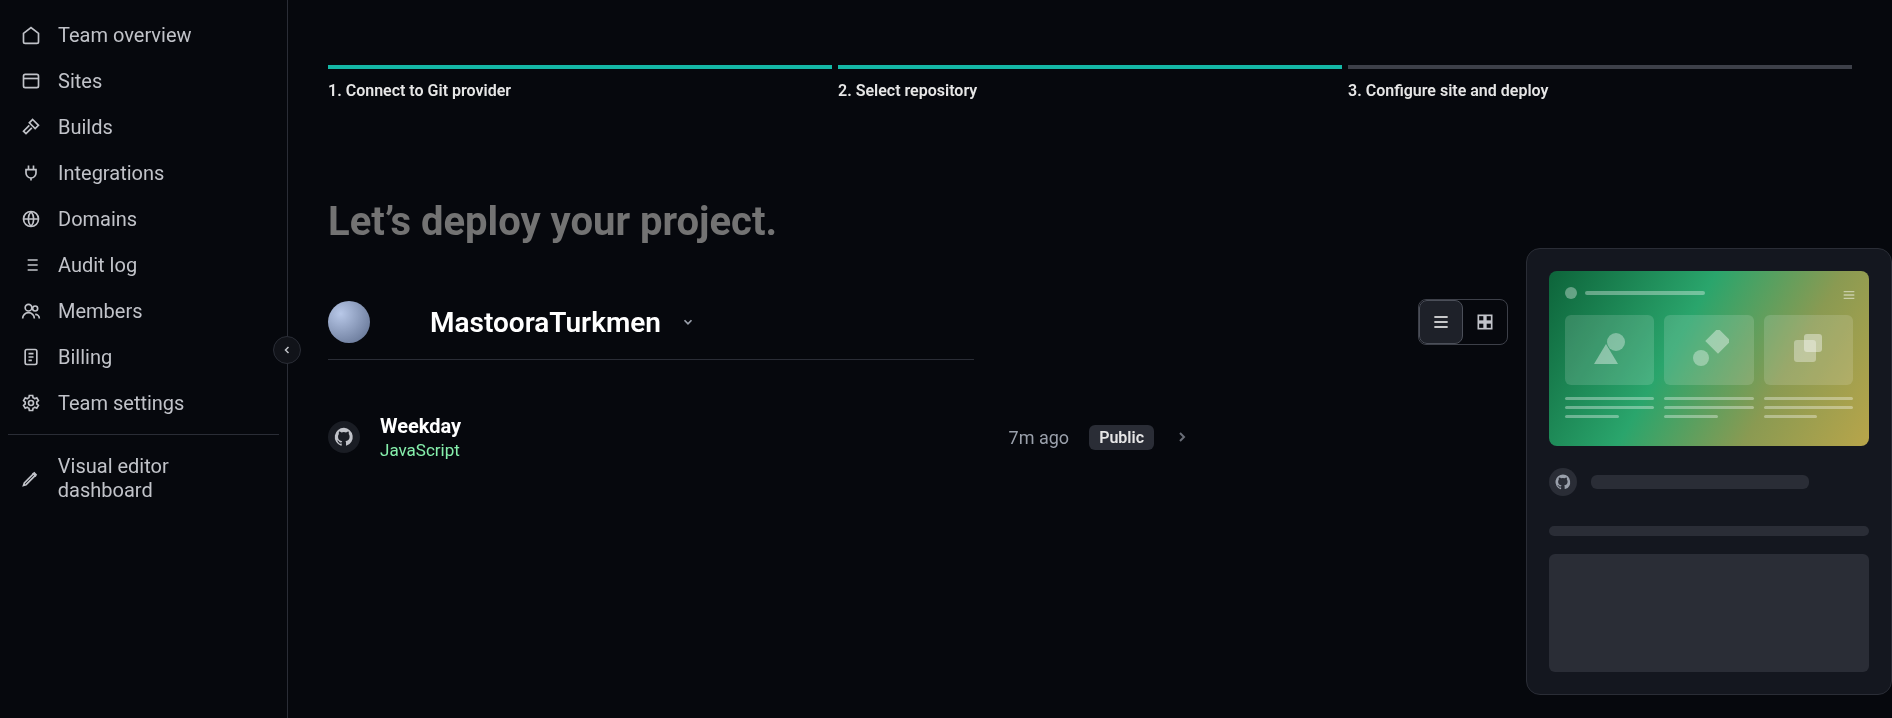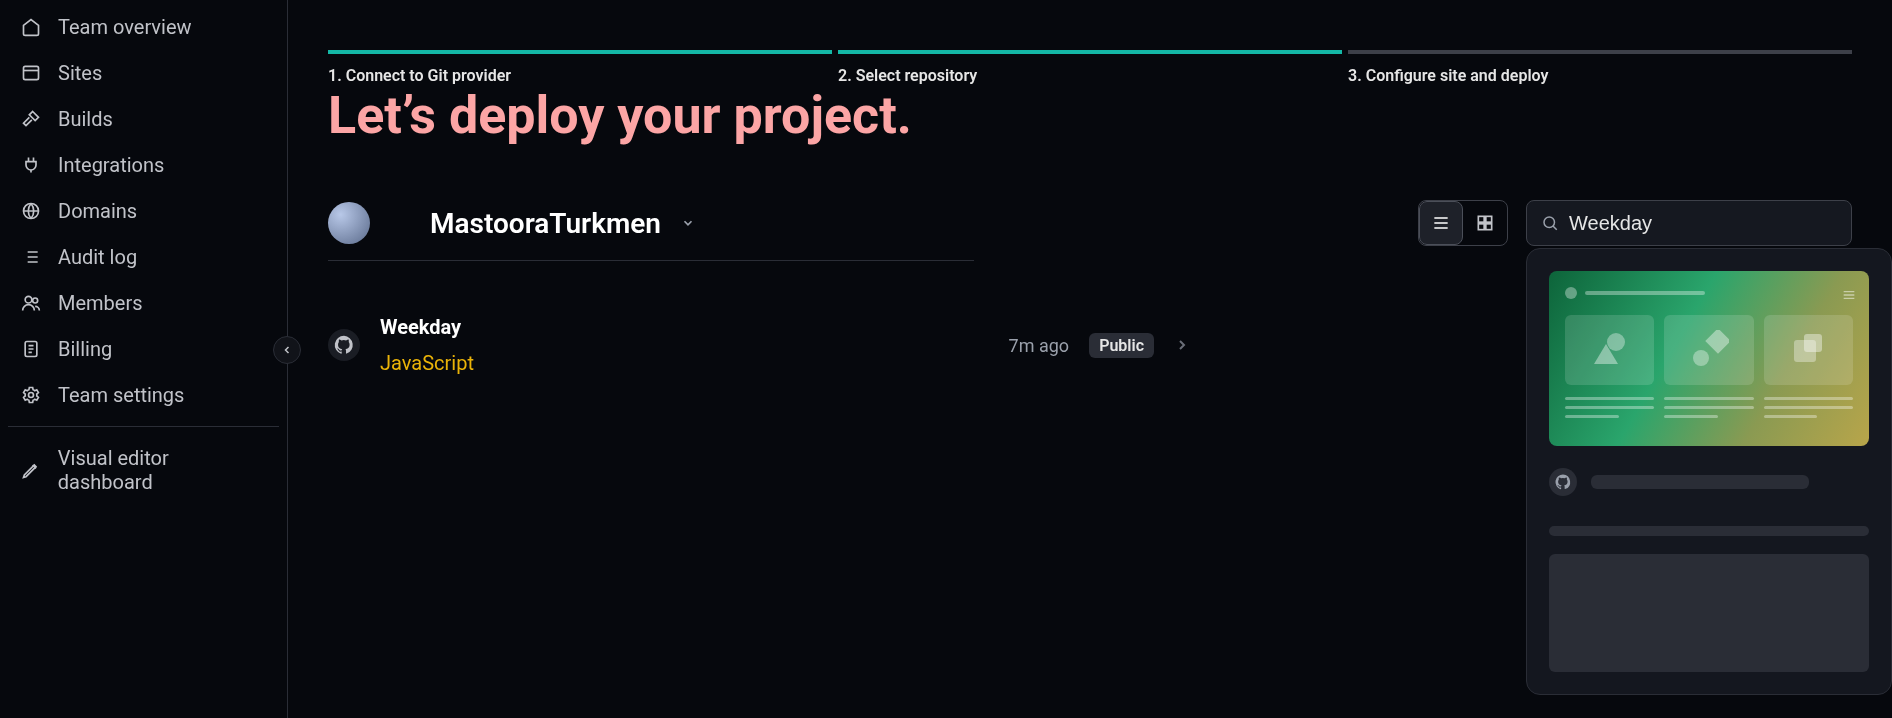--- a/index.html
+++ b/index.html
@@ -9,21 +9,21 @@
   font-family:-apple-system,BlinkMacSystemFont,"Segoe UI",Roboto,sans-serif;
   width:1892px;
   height:718px;
   overflow:hidden;
   font-size:20px;
 }
 .layout { display:flex; height:100%; }
 .sidebar {
   width:288px;
   border-right:1px solid #2a2d36;
-  padding:4px 8px;
+  padding:12px 8px;
   position:relative;
 }
 .sidebar-list { list-style:none; }
 .sidebar li {
   display:flex; align-items:center;
   gap:16px;
   padding:11px 12px;
   color:#c1c3c9;
   cursor:pointer;
   border-radius:6px;
@@ -38,31 +38,32 @@
   position:absolute;
   right:-14px; top:336px;
   width:28px; height:28px;
   border-radius:50%;
   background:#111319;
   border:1px solid #2a2d36;
   display:flex; align-items:center; justify-content:center;
   color:#c1c3c9;
   cursor:pointer;
 }
-.main { flex:1; padding:0 40px; position:relative; }
+.main { flex:1; padding:15px 40px; position:relative; }
 .steps {
   display:flex; gap:6px;
   margin-top:50px;
 }
 .step { flex:1; }
 .step-bar { height:4px; background:#3d4049; margin-bottom:12px; }
 .step-bar.done { background:#14b8a6; }
 .step-label { font-size:16px; font-weight:600; color:#e6e6e6; }
 .heading {
-  font-size:52px; font-weight:700; color:#fca5a5;
+  font-size:40px; font-weight:700; color:#737373;
+  margin-top:98px;
 }
 .controls-row {
   display:flex; align-items:center; gap:18px;
   margin-top:54px;
 }
 .account {
   display:flex; align-items:center; gap:14px;
   cursor:pointer;
 }
 .avatar {
@@ -111,21 +112,21 @@
   cursor:pointer;
 }
 .gh-icon {
   width:32px; height:32px; border-radius:50%;
   background:#1a1d24;
   display:flex; align-items:center; justify-content:center;
   color:#c1c3c9;
 }
 .repo-meta { flex:1; }
 .repo-name { font-size:20px; font-weight:700; color:#fff; }
-.repo-lang { font-size:20px; color:#eab308; margin-top:12px; }
+.repo-lang { font-size:17px; color:#86efac; margin-top:2px; }
 .repo-time { color:#9aa0ab; font-size:18px; }
 .badge {
   background:#2a2d36;
   border-radius:6px;
   padding:3px 10px;
   font-size:16px; font-weight:600;
   color:#e6e6e6;
 }
 .row-chev { color:#6a6e78; }
 .preview-card {

